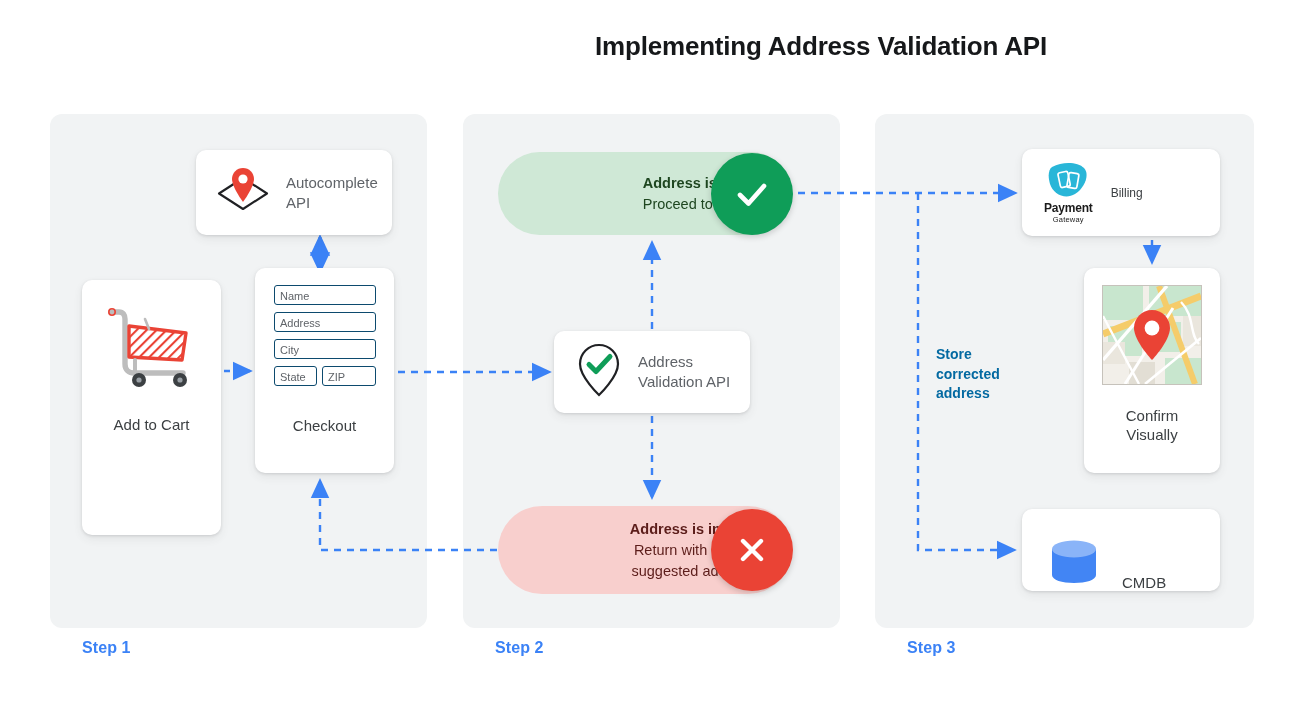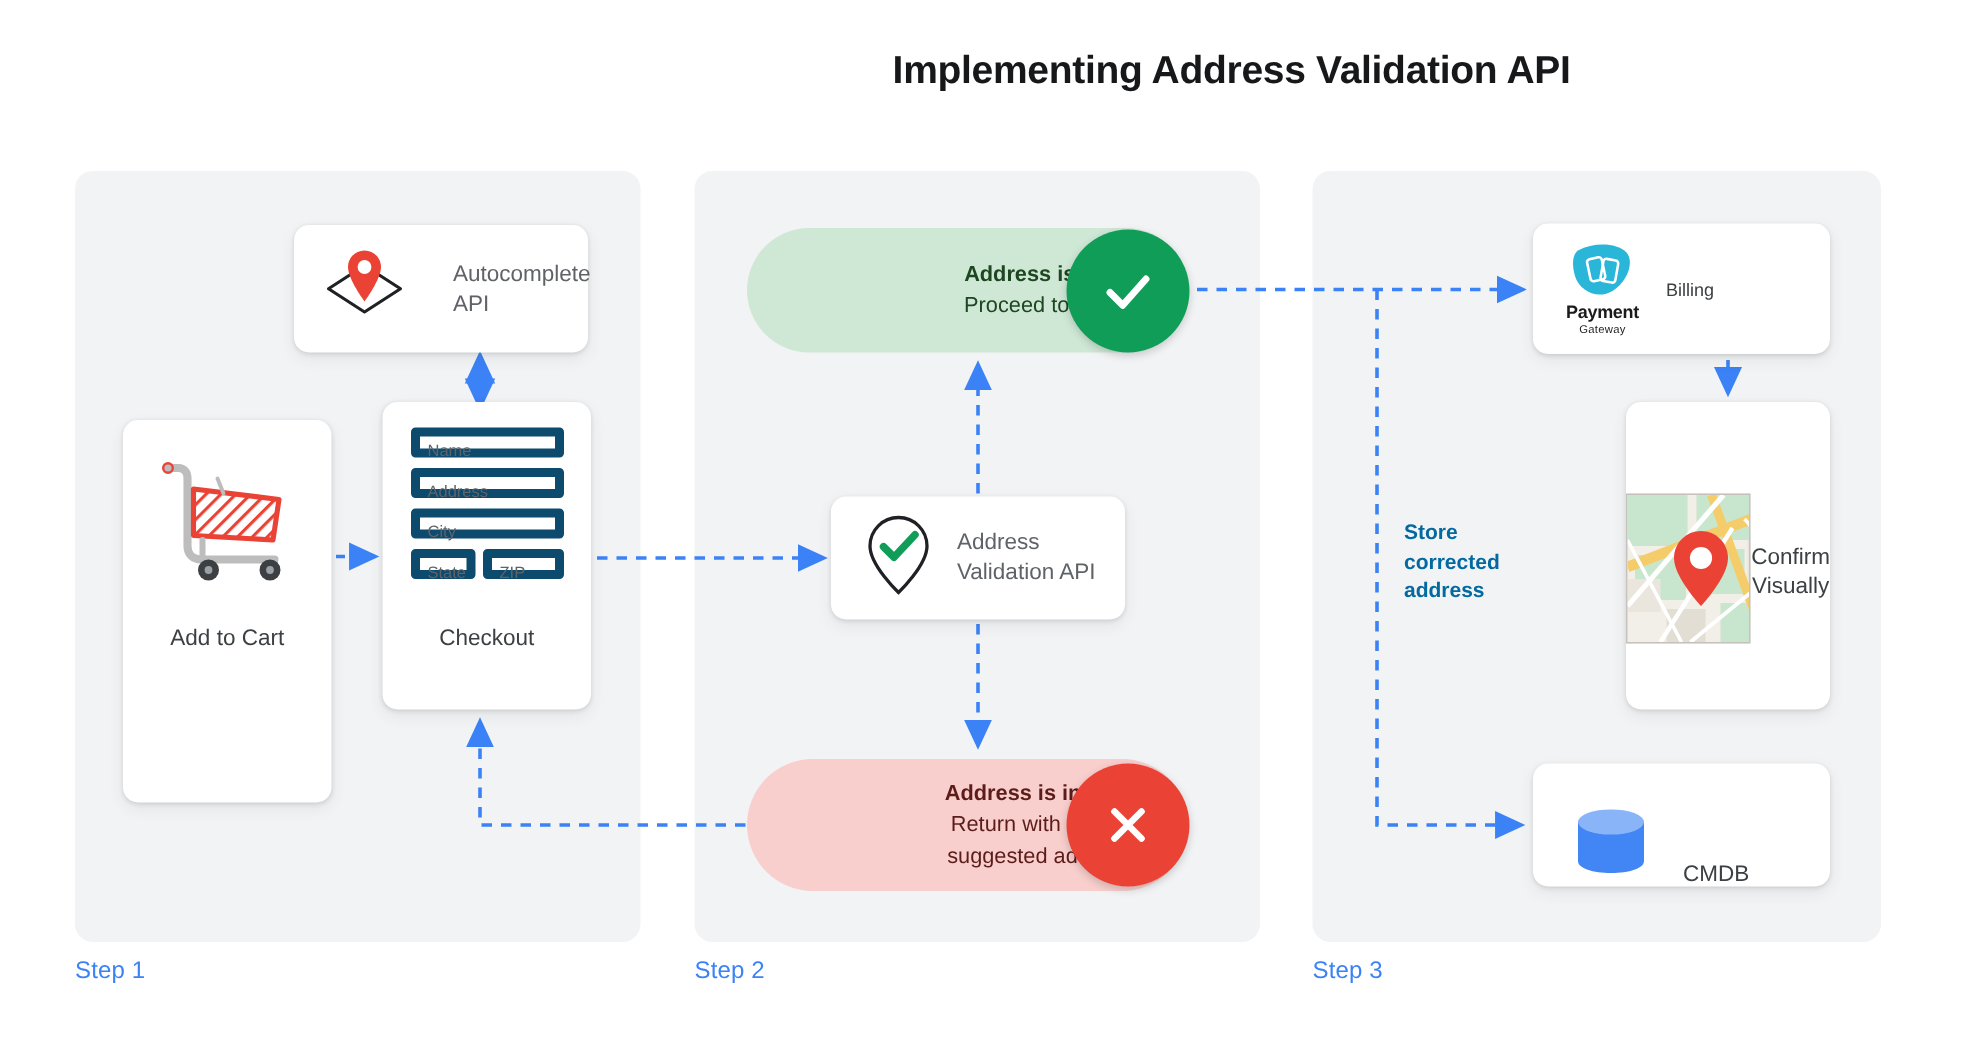--- a/index.html
+++ b/index.html
@@ -21,22 +21,23 @@
   .panel{
     position:absolute;
     background:#f1f3f4;
     border-radius:12px;
   }
   #panel-1{left:50px;top:114px;width:377px;height:514px;}
   #panel-2{left:463px;top:114px;width:377px;height:514px;}
   #panel-3{left:875px;top:114px;width:379px;height:514px;}
   .step-label{
     position:absolute;top:639px;
-    font-size:16px;font-weight:normal;color:#3b82f6;
+    font-size:16px;font-weight:bold;color:#3b82f6;
     letter-spacing:0.1px;
+    margin-left:32px;
   }
   #step-label-1{left:50px;}
   #step-label-2{left:463px;}
   #step-label-3{left:875px;}
 
   
   .card{
     position:absolute;
     background:#ffffff;
     border-radius:10px;
@@ -46,39 +47,39 @@
   
   #card-add-to-cart{left:82px;top:280px;width:139px;height:255px;
      display:flex;flex-direction:column;align-items:center;justify-content:flex-start;}
   #cart-icon{margin-top:22px;}
   #add-to-cart-label{margin-top:22px;font-size:15px;color:#3c4043;font-weight:500;}
 
   
   #card-checkout{left:255px;top:268px;width:139px;height:205px;}
   .field{
     position:absolute;
-    border:6px solid #0c4a6e;border-radius:3px;background:#fff;
+    border:1px solid #0c4a6e;border-radius:3px;background:#fff;
     font-size:11px;color:#5f6368;
     padding-left:5px;
     height:20px;line-height:20px;
     box-sizing:border-box;
   }
   #f-name   {left:19px;top:17px;width:102px;}
   #f-address{left:19px;top:44px;width:102px;}
   #f-city   {left:19px;top:71px;width:102px;}
   #f-state  {left:19px;top:98px;width:43px;}
   #f-zip    {left:67px;top:98px;width:54px;}
   #checkout-label{position:absolute;left:0;top:149px;width:139px;text-align:center;
      font-size:15px;color:#3c4043;font-weight:500;}
 
   
   #card-autocomplete{left:196px;top:150px;width:196px;height:85px;
      display:flex;align-items:center;}
   #autocomplete-icon{margin-left:16px;}
-  #autocomplete-label{margin-left:28px;font-size:15px;color:#5f6368;line-height:20px;}
+  #autocomplete-label{margin-left:12px;font-size:15px;color:#5f6368;line-height:20px;}
 
   
   #card-validation{left:554px;top:331px;width:196px;height:82px;
      display:flex;align-items:center;}
   #validation-icon{margin-left:20px;}
   #validation-label{margin-left:14px;font-size:15px;color:#5f6368;line-height:20px;}
 
   
   .pill{
     position:absolute;border-radius:46px;
@@ -101,21 +102,21 @@
 
   
   #card-billing{left:1022px;top:149px;width:198px;height:87px;
      display:flex;align-items:center;}
   #billing-logo-wrap{margin-left:22px;display:flex;flex-direction:column;align-items:center;}
   #billing-label{margin-left:18px;font-size:12px;color:#3c4043;}
   .pg-name{font-size:12px;font-weight:bold;color:#1b1b1b;letter-spacing:-0.2px;margin-top:2px;}
   .pg-sub{font-size:7.5px;font-weight:normal;color:#1b1b1b;letter-spacing:.2px;}
 
   #card-confirm{left:1084px;top:268px;width:136px;height:205px;
-     display:flex;align-items:center;}
+     display:flex;flex-direction:column;align-items:center;}
   #map-thumb{margin-top:17px;width:100px;height:100px;position:relative;
      border:1px solid #c6c2bb;box-sizing:border-box;overflow:hidden;background:#f2efe9;}
   #confirm-label{margin-top:21px;font-size:15px;color:#3c4043;font-weight:500;
      text-align:center;line-height:19px;}
 
   #card-cmdb{left:1022px;top:509px;width:198px;height:82px;
      display:flex;align-items:flex-end;}
   #cmdb-icon{margin-left:26px;}
   #cmdb-label{margin-left:22px;font-size:15px;color:#3c4043;}
 

